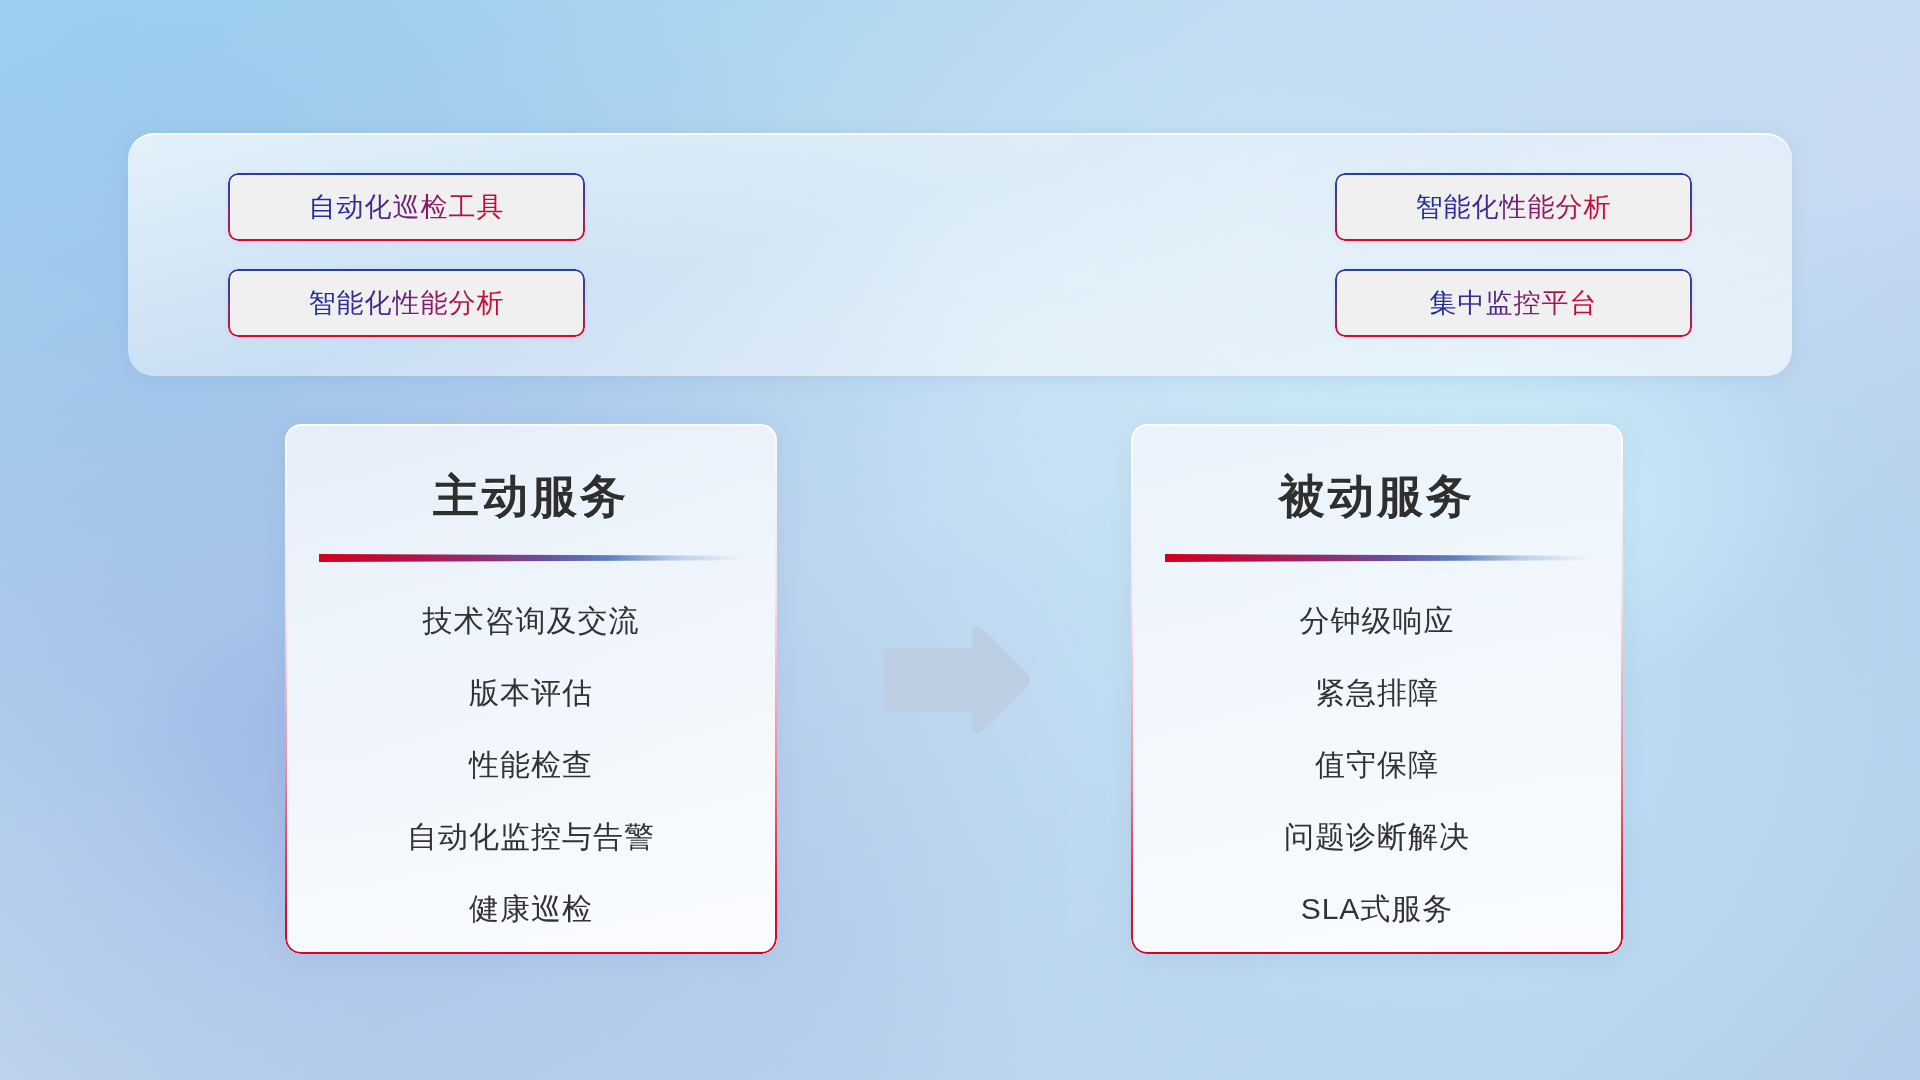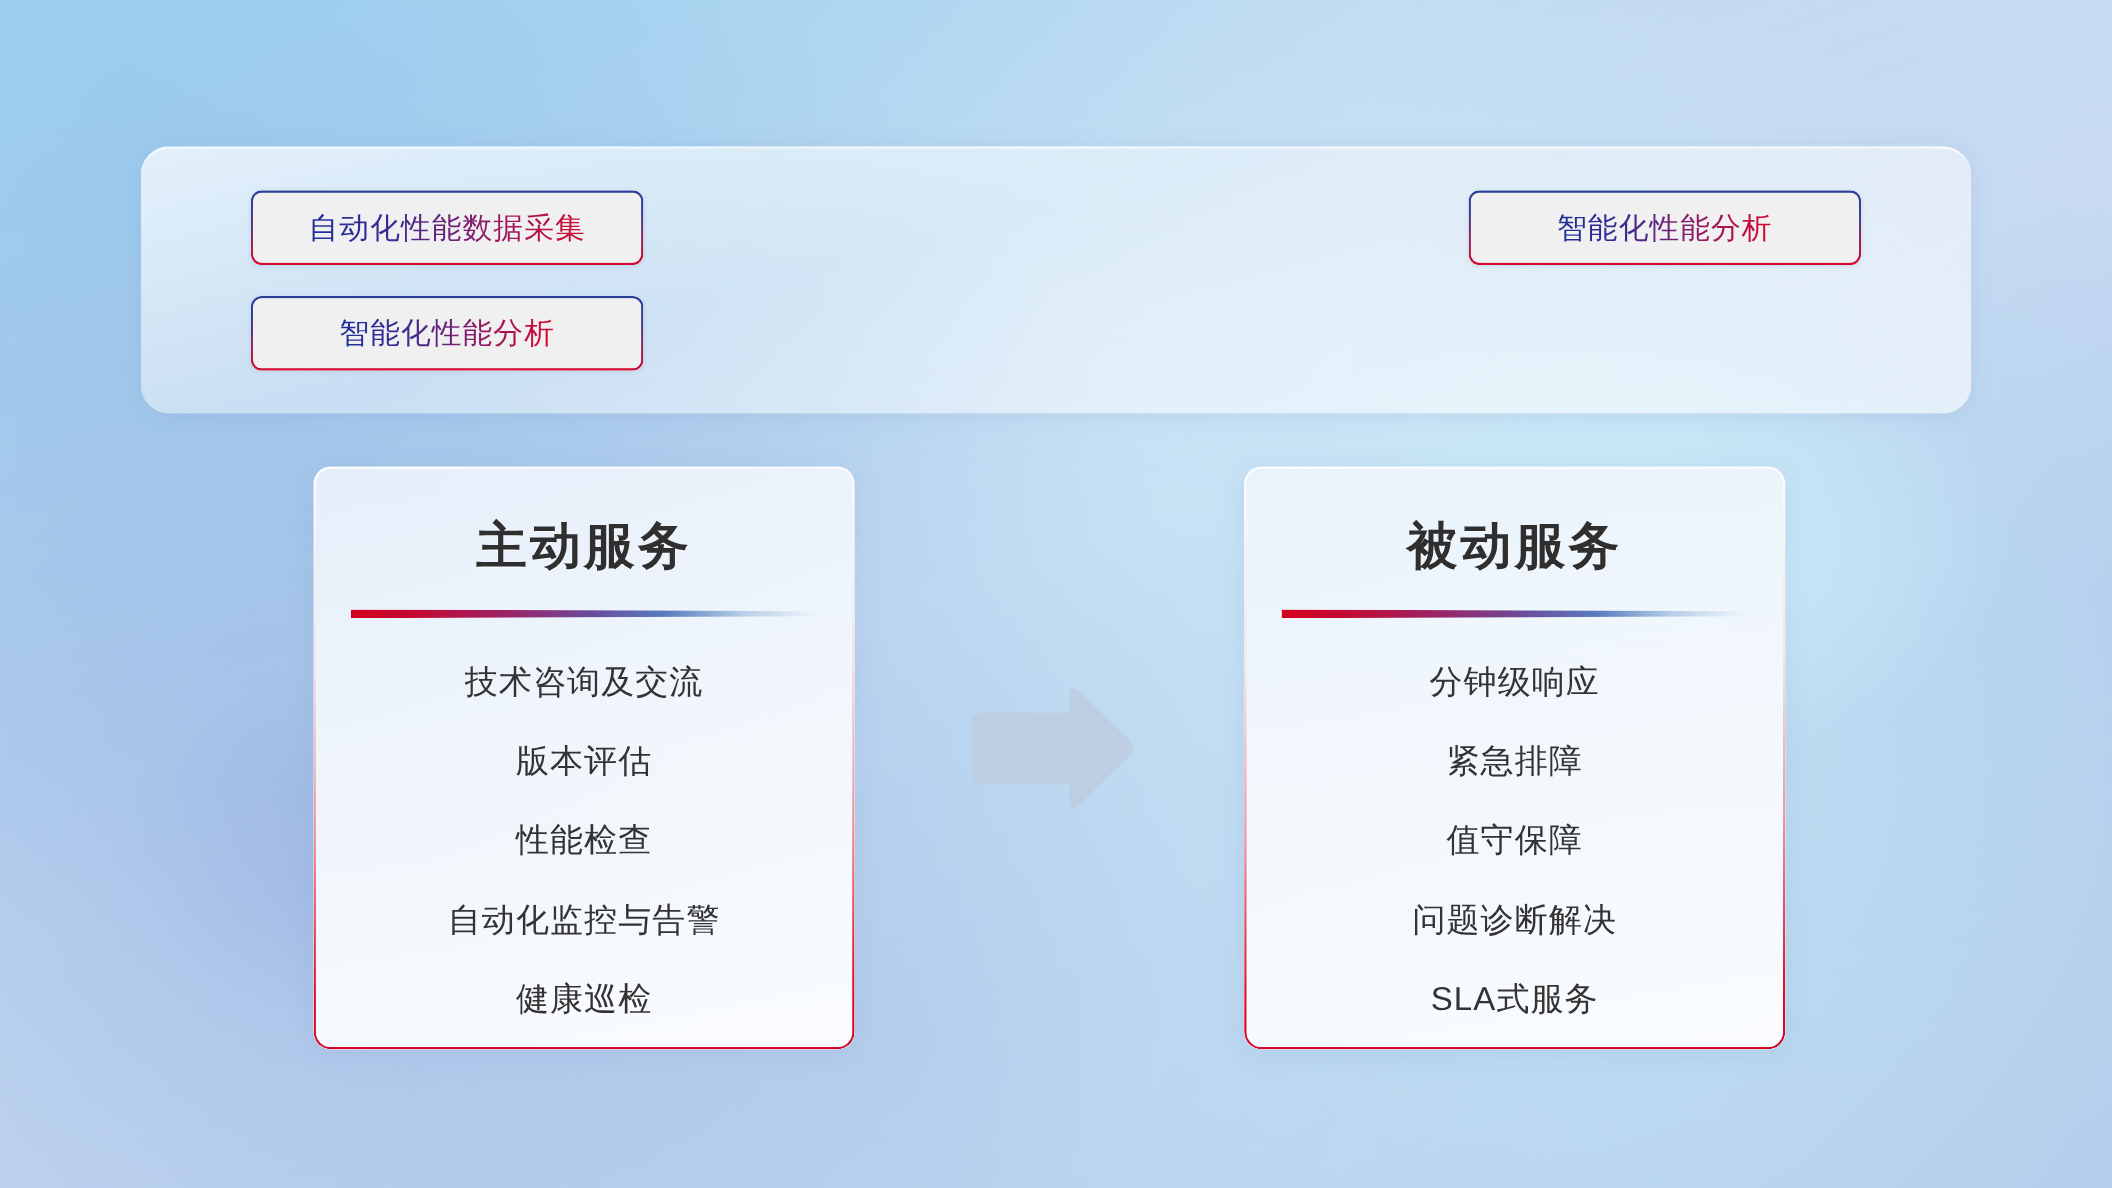--- a/index.html
+++ b/index.html
@@ -189,30 +189,33 @@
 </style>
 </head>
 <body>
 
 <div id="bg"></div>
 
 <section id="top-panel">
 
   <div class="pill-row">
     <div class="pill">
-      <span class="pill-label">自动化性能数据采集</span>
+      <span class="pill-label">自动化巡检工具</span>
     </div>
     <div class="pill">
       <span class="pill-label">智能化性能分析</span>
     </div>
   </div>
 
   <div class="pill-row">
     <div class="pill">
       <span class="pill-label">智能化性能分析</span>
+    </div>
+    <div class="pill">
+      <span class="pill-label">集中监控平台</span>
     </div>
   </div>
 
 </section>
 
 <section class="service-card" id="card-active">
   <h2 class="card-title">主动服务</h2>
   <div class="card-divider">
     <div class="bar"></div>
   </div>

